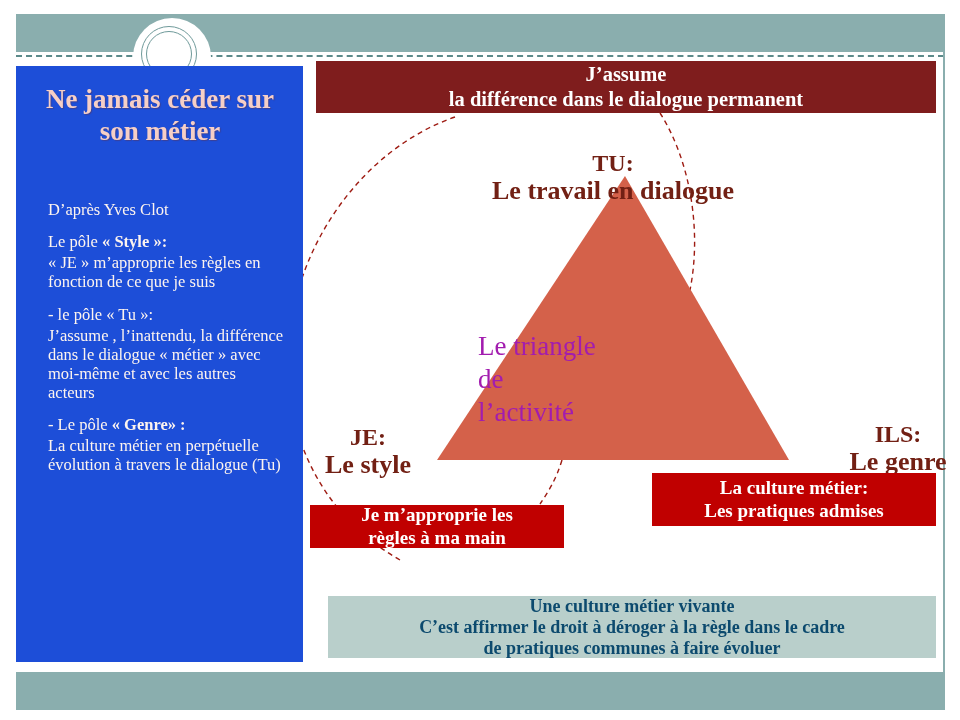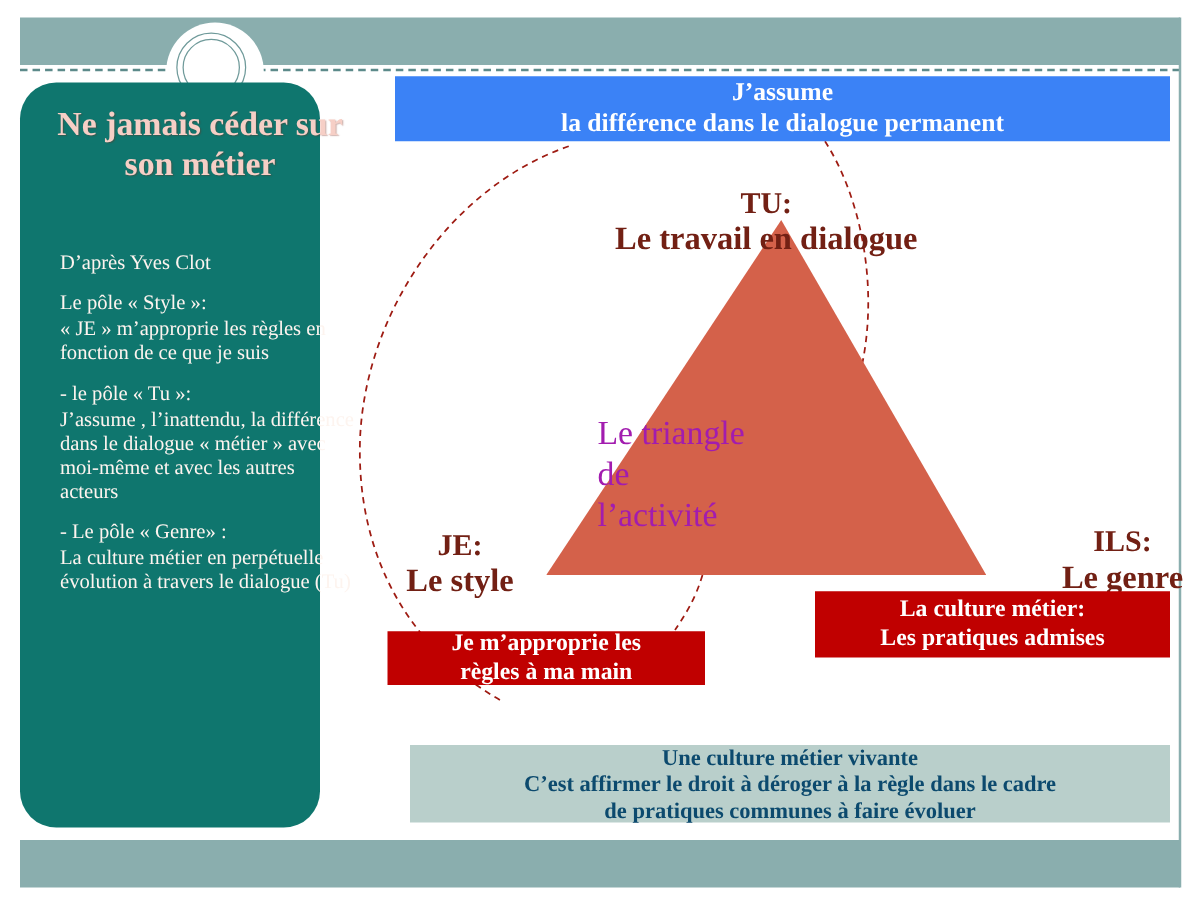--- a/index.html
+++ b/index.html
@@ -39,43 +39,42 @@
     position:absolute;left:141px;top:26px;width:56px;height:56px;
     border-radius:50%;border:1.6px solid #6f9a9a;box-sizing:border-box;
   }
   .circle-ring2{
     position:absolute;left:146px;top:31px;width:46px;height:46px;
     border-radius:50%;border:1.6px solid #6f9a9a;box-sizing:border-box;
   }
 
   
   .sidebar{
-    position:absolute;left:16px;top:66px;width:240px;height:596px;
-    background:#0f766e;
-    border-radius:29px;
+    position:absolute;left:16px;top:66px;width:287px;height:596px;
+    background:#1d4ed8;
   }
   .sidebar-title{
     position:absolute;left:28px;top:18px;width:232px;
     text-align:center;
     color:#f6cfc6;
     font-size:27px;line-height:1.18;font-weight:bold;
     text-shadow:1px 1px 1px rgba(120,40,25,.35);
   }
   .sidebar-body{
     position:absolute;left:32px;top:134px;width:236px;
     color:#fdf4ef;font-size:16.5px;line-height:1.16;
   }
   .sidebar-body p{margin:0 0 13px 0;}
   .sidebar-body .tight{margin-bottom:2px;}
-  .sidebar-body b{font-weight:normal;}
+  .sidebar-body b{font-weight:bold;}
 
   
   .banner-top{
     position:absolute;left:316px;top:61px;width:620px;height:52px;
-    background:#3b82f6;color:#ffffff;
+    background:#7f1d1d;color:#ffffff;
     font-size:20.5px;font-weight:bold;line-height:1.22;
     text-align:center;
     display:flex;align-items:center;justify-content:center;
   }
 
   
   .triangle{
     position:absolute;left:437px;top:176px;width:352px;height:284px;
   }
   .triangle svg{display:block;}

